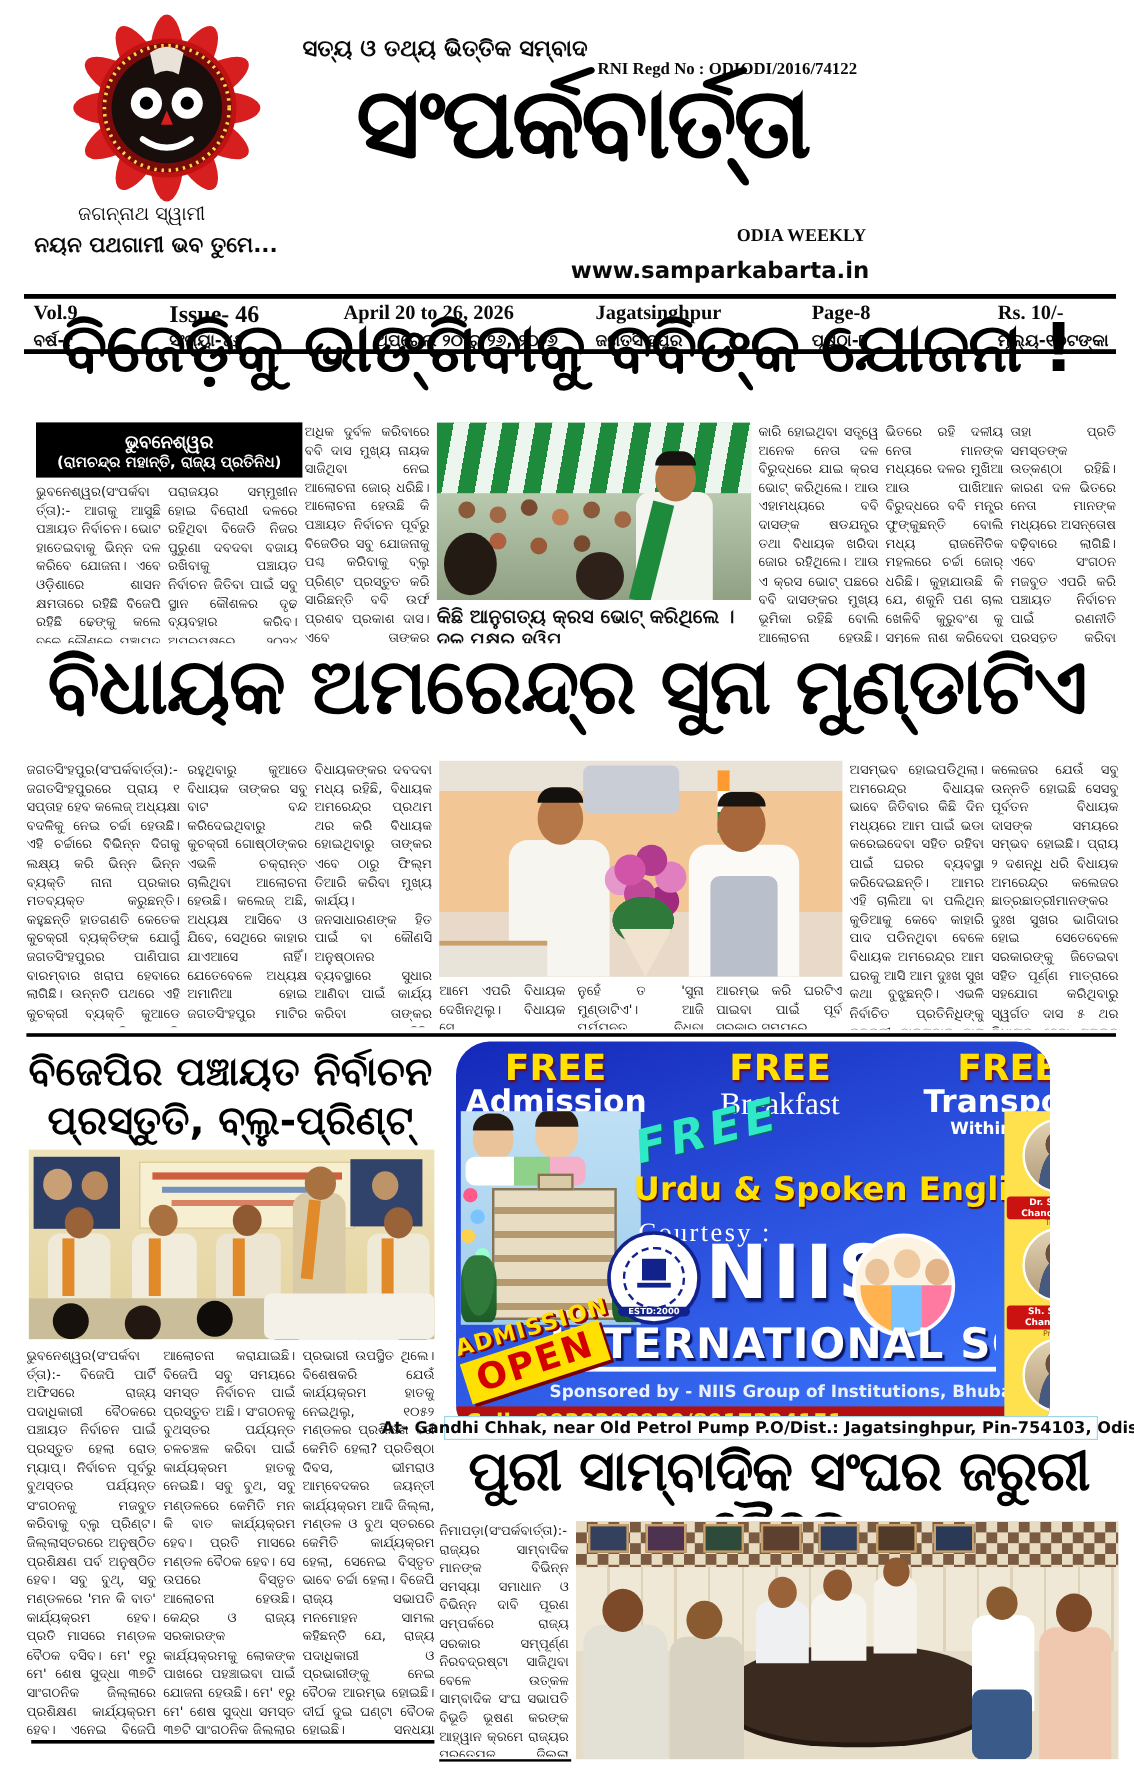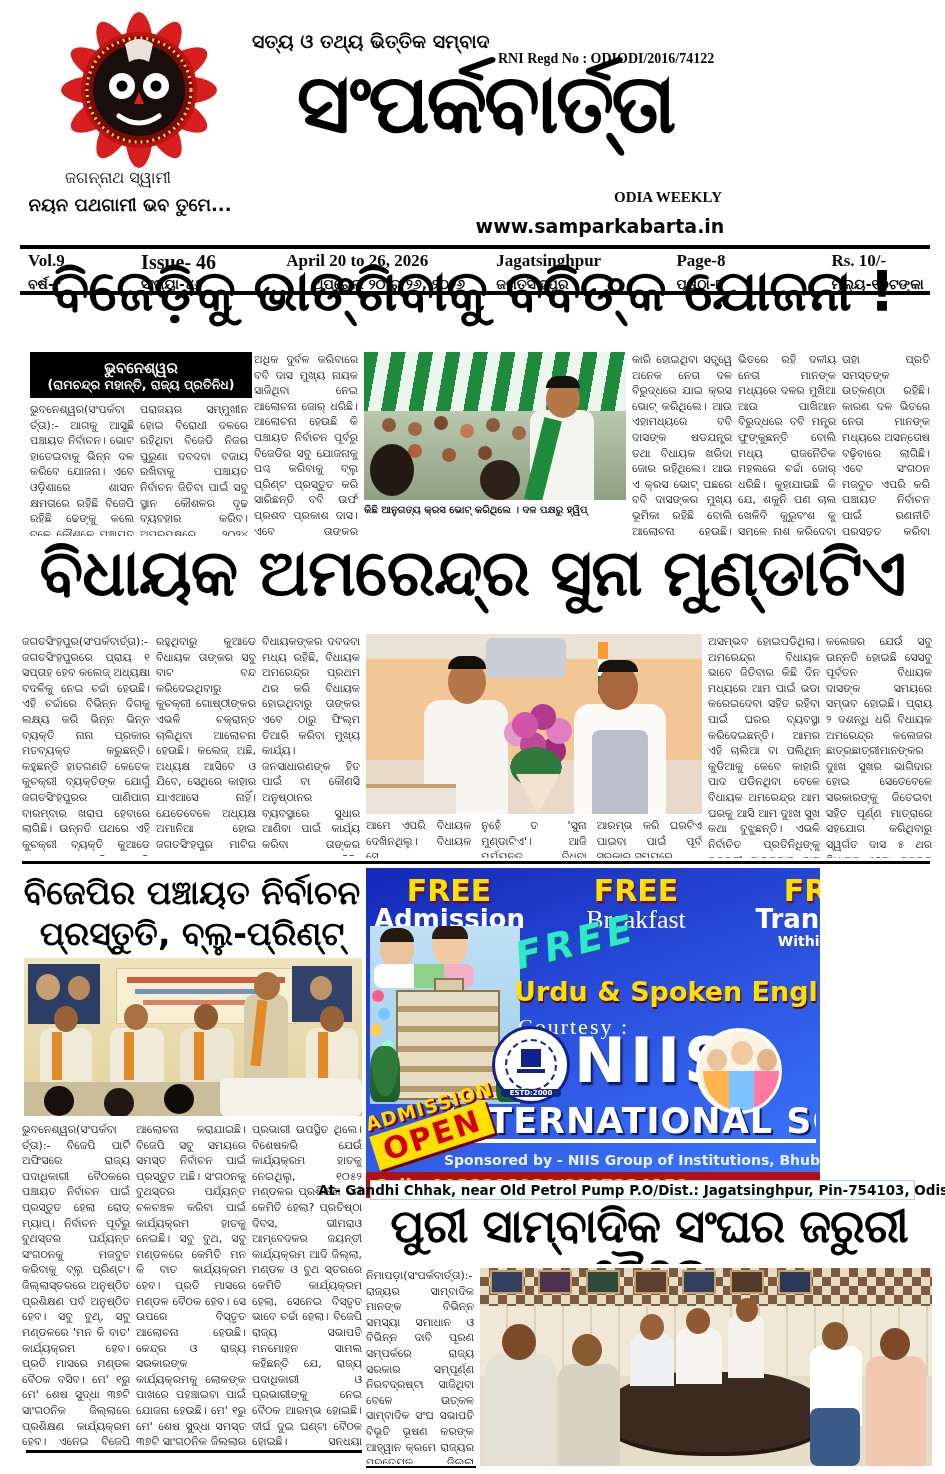--- a/index.html
+++ b/index.html
@@ -3,21 +3,21 @@
 <meta charset="utf-8">
 <style>
   html,body{margin:0;padding:0;background:#fff;}
   *{box-sizing:border-box;}
   body{font-family:"DejaVu Sans",sans-serif;color:#0a0a0a;}
   #page{position:relative;width:945px;height:1474px;background:#fff;overflow:hidden;}
   .abs{position:absolute;}
   .serif{font-family:"Liberation Serif",serif;}
   .bodytext{font-size:11px;line-height:1.42;text-align:justify;overflow:hidden;word-break:break-word;color:#111;}
   .headline{font-weight:bold;text-align:center;color:#000;letter-spacing:-1px;line-height:1.05;}
-  .caption{font-size:10px;font-weight:bold;color:#111;}
+  .caption{font-size:16px;font-weight:bold;color:#111;}
   .rule{background:#000;}
   
   .byline-box{background:#000;color:#fff;text-align:center;display:flex;flex-direction:column;justify-content:center;}
   .infobar{border-top:4px solid #000;border-bottom:4px solid #000;}
   .infocell{display:inline-block;vertical-align:top;}
   
   .photo{overflow:hidden;}
   .pabs{position:absolute;}
   .round{border-radius:50%;}
   
@@ -198,21 +198,21 @@
       <div class="round" style="position:absolute;left:20px;top:4px;width:30px;height:30px;background:#17110d;box-shadow:60px 2px 0 #221811,120px -2px 0 #100c09,180px 4px 0 #1c140e,240px 0 0 #0e0a07,285px 6px 0 #241a12;"></div>
     </div>
     <div class="pabs" style="left:196px;top:120px;width:142px;height:38px;background:#f4f1e8;border-radius:6px;"></div>
   </div>
 
   <div class="abs bodytext" style="left:22px;top:1122px;width:108px;height:324px;">ଭୁବନେଶ୍ୱର(ସଂପର୍କବାର୍ତ୍ତା):- ବିଜେପି ପାର୍ଟି ଅଫିସରେ ରାଜ୍ୟ ପଦାଧିକାରୀ ବୈଠକରେ ପଞ୍ଚାୟତ ନିର୍ବାଚନ ପାଇଁ ପ୍ରସ୍ତୁତ ହେଲା ରୋଡ୍ ମ୍ୟାପ୍। ନିର୍ବାଚନ ପୂର୍ବରୁ ବୁଥସ୍ତର ପର୍ଯ୍ୟନ୍ତ ସଂଗଠନକୁ ମଜବୁତ କରିବାକୁ ବ୍ଲୁ ପ୍ରିଣ୍ଟ। ଜିଲ୍ଲାସ୍ତରରେ ଅନୁଷ୍ଠିତ ପ୍ରଶିକ୍ଷଣ ପର୍ବ ଅନୁଷ୍ଠିତ ହେବ। ସବୁ ବୁଥ୍, ସବୁ ମଣ୍ଡଳରେ 'ମନ କି ବାତ' କାର୍ଯ୍ୟକ୍ରମ ହେବ। ପ୍ରତି ମାସରେ ମଣ୍ଡଳ ବୈଠକ ବସିବ। ମେ' ୧ରୁ ମେ' ଶେଷ ସୁଦ୍ଧା ୩୭ଟି ସାଂଗଠନିକ ଜିଲ୍ଲାରେ ପ୍ରଶିକ୍ଷଣ କାର୍ଯ୍ୟକ୍ରମ ହେବ। ଏନେଇ ବିଜେପି ସାଧାରଣ ସମ୍ପାଦକ ବିରଞ୍ଚି ତ୍ରିପାଠୀ ସୂଚନା ଦେଇଛନ୍ତି। ସେ ଆହୁରି କହିଛନ୍ତି ଯେ ଆଗାମୀ ଦିନରେ ଦଳର ଜିଲ୍ଲାର ପ୍ରଶିକ୍ଷଣ ବର୍ଗ ଅନୁଷ୍ଠିତ ହେବ। ସେ ବାବଦରେ ବିସ୍ତୃତ ଭାବେ ଆଲୋଚନା ଚାଲିଛି। ସାଂଗଠନିକ ଦୃଷ୍ଟିରୁ ଶକ୍ତି କେନ୍ଦ୍ର ଓ ମଣ୍ଡଳ କମିଟି ବାବଦରେ ବି</div>
   <div class="abs bodytext" style="left:136px;top:1122px;width:110px;height:324px;">ଆଲୋଚନା କରାଯାଇଛି। ବିଜେପି ସବୁ ସମୟରେ ସମସ୍ତ ନିର୍ବାଚନ ପାଇଁ ପ୍ରସ୍ତୁତ ଅଛି। ସଂଗଠନକୁ ବୁଥସ୍ତର ପର୍ଯ୍ୟନ୍ତ ଚଳଚଞ୍ଚଳ କରିବା ପାଇଁ କାର୍ଯ୍ୟକ୍ରମ ହାତକୁ ନେଇଛି। ସବୁ ବୁଥ, ସବୁ ମଣ୍ଡଳରେ କେମିତି ମନ କି ବାତ କାର୍ଯ୍ୟକ୍ରମ ହେବ। ପ୍ରତି ମାସରେ ମଣ୍ଡଳ ବୈଠକ ହେବ। ସେ ଉପରେ ବିସ୍ତୃତ ଆଲୋଚନା ହେଉଛି। କେନ୍ଦ୍ର ଓ ରାଜ୍ୟ ସରକାରଙ୍କ କାର୍ଯ୍ୟକ୍ରମକୁ ଲୋକଙ୍କ ପାଖରେ ପହଞ୍ଚାଇବା ପାଇଁ ଯୋଜନା ହେଉଛି। ମେ' ୧ରୁ ମେ' ଶେଷ ସୁଦ୍ଧା ସମସ୍ତ ୩୭ଟି ସାଂଗଠନିକ ଜିଲ୍ଲାର ପ୍ରଶିକ୍ଷଣ କାର୍ଯ୍ୟକ୍ରମ ଶେଷ ହେବ। ବିଜେପି ରାଜ୍ୟ କାର୍ଯ୍ୟାଳୟ ବସିଥିବା ବୈଠକରେ ଦଳର ସମସ୍ତ ପଦାଧିକାରୀ ଓ ରାଜ୍ୟ ନେତୃବୃନ୍ଦଙ୍କୁ ନେଇ ବୈଠକ ଉପସ୍ଥିତ ଥିଲେ। ଏଥିରେ ସଭାପତି, ଦୁଇ ଉପ ମୁଖ୍ୟମନ୍ତ୍ରୀ,</div>
   <div class="abs bodytext" style="left:252px;top:1122px;width:110px;height:324px;">ପ୍ରଭାରୀ ଉପସ୍ଥିତ ଥିଲେ। ବିଶେଷକରି ଯେଉଁ କାର୍ଯ୍ୟକ୍ରମ ହାତକୁ ନେଇଥିଲୁ, ୧୦୫୨ ମଣ୍ଡଳର ପ୍ରଶିକ୍ଷଣ ବର୍ଗ କେମିତି ହେଲା? ପ୍ରତିଷ୍ଠା ଦିବସ, ଭୀମରାଓ ଆମ୍ବେଦକର ଜୟନ୍ତୀ କାର୍ଯ୍ୟକ୍ରମ ଆଦି ଜିଲ୍ଲା, ମଣ୍ଡଳ ଓ ବୁଥ ସ୍ତରରେ କେମିତି କାର୍ଯ୍ୟକ୍ରମ ହେଲା, ସେନେଇ ବିସ୍ତୃତ ଭାବେ ଚର୍ଚ୍ଚା ହେଲା। ବିଜେପି ରାଜ୍ୟ ସଭାପତି ମନମୋହନ ସାମଲ କହିଛନ୍ତି ଯେ, ରାଜ୍ୟ ପଦାଧିକାରୀ ଓ ପ୍ରଭାରୀଙ୍କୁ ନେଇ ବୈଠକ ଆରମ୍ଭ ହୋଇଛି। ଦୀର୍ଘ ଦୁଇ ଘଣ୍ଟା ବୈଠକ ହୋଇଛି। ସନ୍ଧ୍ୟା ପର୍ଯ୍ୟନ୍ତ ଏ ବୈଠକ ଚାଲିବ। ନିଜର ଯୋଜନା ନିୟମିତ ଏ ବୈଠକ ହେଉଛି। ବିଭିନ୍ନ ବିଷୟକୁ ନେଇ ଚର୍ଚ୍ଚା ଆଲୋଚନା ହେଉଛି। ବିଭିନ୍ନ କାର୍ଯ୍ୟକ୍ରମ ଉପରେ ସମୀକ୍ଷା ଚାଲିଛି। ତନ୍ମଧ୍ୟରୁ ପଞ୍ଚାୟତ ନିର୍ବାଚନର ଗୋଟେ ପାର୍ଟ। ଦଳୀୟ ମୁଖପାତ୍ର ଏନେଇ ଆପଣଙ୍କୁ ବିସ୍ତୃତ ଭାବେ ଜଣାଇବେ।</div>
   <div class="abs rule" style="left:26px;top:1450px;width:336px;height:3px;"></div>
 
-  <div class="abs" id="ad" style="left:366px;top:868px;width:454px;height:330px;">
+  <div class="abs" id="ad" style="left:380px;top:868px;width:495px;height:330px;border-radius:28px;">
 
     <div class="pabs" style="left:8px;top:8px;width:150px;">
       <div class="free-word">FREE</div>
       <div class="free-sub">Admission</div>
     </div>
     <div class="pabs" style="left:190px;top:8px;width:160px;">
       <div class="free-word">FREE</div>
       <div class="free-sub serif" style="font-weight:normal;">Breakfast</div>
     </div>
     <div class="pabs" style="left:380px;top:8px;width:160px;">

